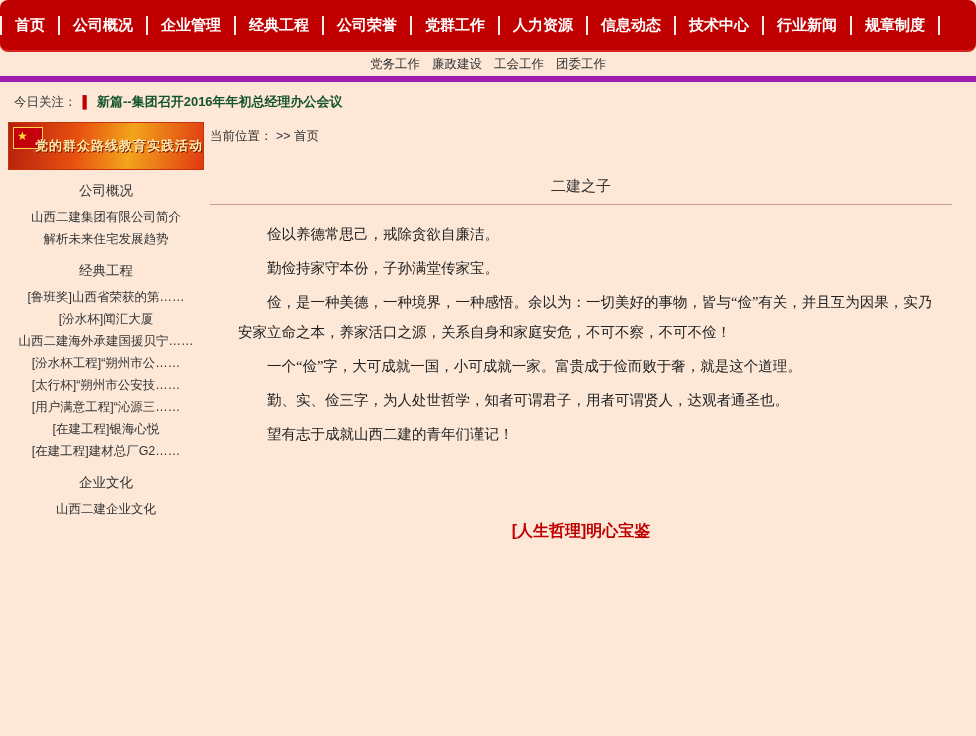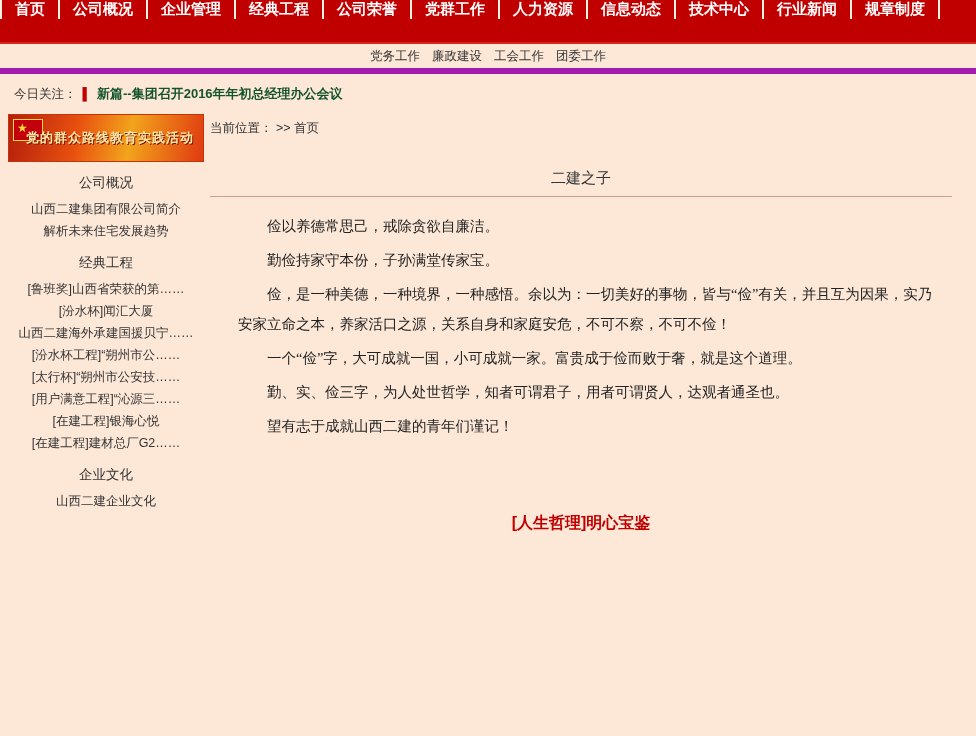--- a/index.html
+++ b/index.html
@@ -9,24 +9,25 @@
     width: 976px;
     height: 736px;
     background: #fde8d8;
     font-family: "Liberation Sans", sans-serif;
     overflow: hidden;
   }
 
   
   .topnav {
     display: flex;
-    align-items: flex-start;
+    align-items: center;
     background: #c00000;
-    height: 44px;
+    height: 52px;
     border-bottom: 2px solid #d9251d;
+    border-radius: 8px;
   }
   .topnav .nav-item {
     color: #ffffff;
     font-size: 15px;
     font-weight: bold;
     padding: 0 13px;
     display: flex;
     align-items: center;
     justify-content: center;
     border-right: 2px solid #fff0e2;
@@ -104,21 +105,21 @@
     position: absolute;
     left: 3px; top: 1px;
     color: #ffdd33;
     font-size: 12px;
     line-height: 14px;
   }
   .banner .btext {
     position: absolute;
     left: 8px; top: 14px;
     width: 186px;
-    text-align: center;
+    text-align: right;
     color: #ffe9a8;
     font-size: 13px;
     font-weight: bold;
     letter-spacing: 1px;
     text-shadow: 1px 1px 0 #7a1400;
     font-family: "Liberation Serif", serif;
   }
 
   .side-section { margin-top: 12px; }
   .side-title {

